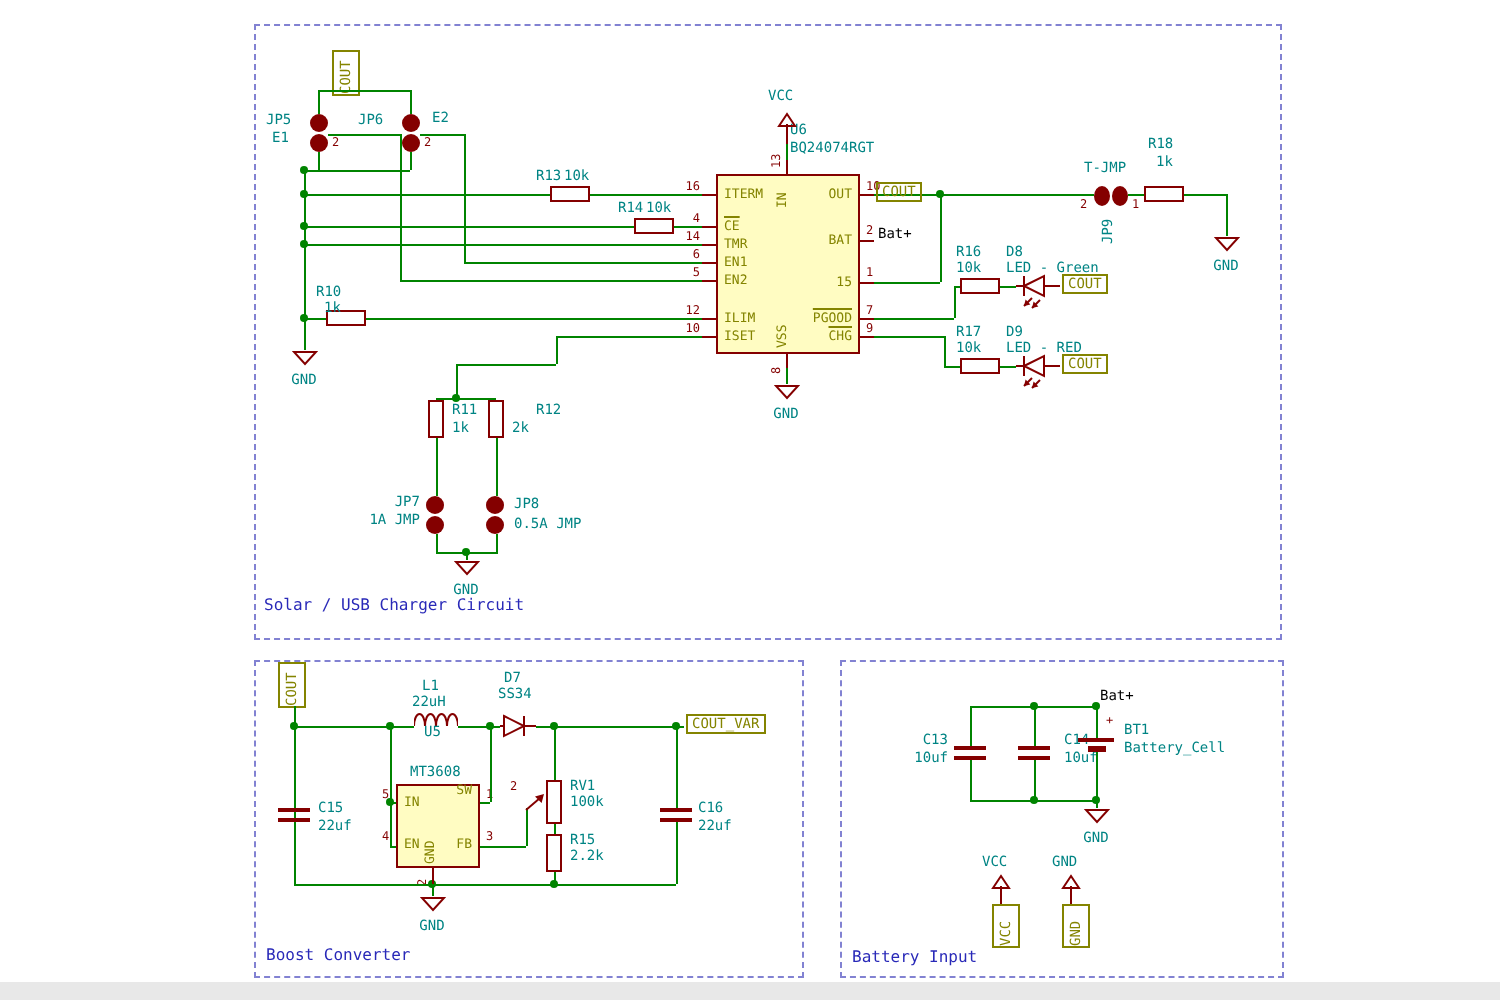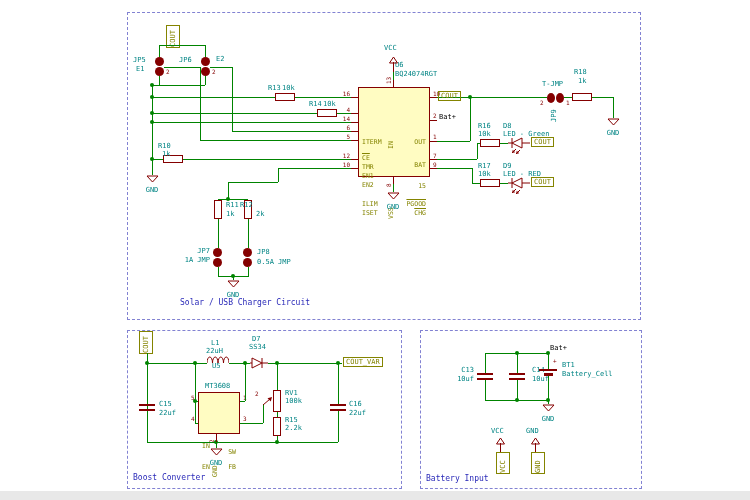--- a/index.html
+++ b/index.html
@@ -14,38 +14,38 @@
   .dot{position:absolute;width:4px;height:4px;border-radius:50%;background:#008400;margin:-2px 0 0 -2px;}
   .rh{position:absolute;width:20px;height:8px;border:1px solid #840000;background:#fff;margin-top:-4px;box-sizing:border-box;}
   .rv{position:absolute;width:8px;height:19px;border:1px solid #840000;background:#fff;margin-left:-4px;box-sizing:border-box;}
   .plate{position:absolute;width:16px;height:2px;background:#840000;}
   .pad{position:absolute;width:9px;height:9px;border-radius:50%;background:#840000;}
   .lbl{position:absolute;font-size:7px;line-height:8px;color:#008484;white-space:nowrap;}
   .net{position:absolute;font-size:7px;line-height:8px;color:#848400;border:1px solid #848400;
        padding:0 2px;white-space:nowrap;background:transparent;}
   .loc{position:absolute;font-size:7px;line-height:8px;color:#000;white-space:nowrap;}
   .pn{position:absolute;font-size:6px;line-height:6px;color:#840000;white-space:nowrap;}
-  .pname{position:absolute;font-size:6.5px;line-height:7px;color:#848400;white-space:nowrap;margin-top:45px;}
+  .pname{position:absolute;font-size:6.5px;line-height:7px;color:#848400;white-space:nowrap;}
   .vt{writing-mode:vertical-rl;transform:rotate(180deg);}
   .ov{text-decoration:overline;}
   .ic{position:absolute;background:#fffcc2;border:1.5px solid #840000;box-sizing:border-box;}
   .sym{position:absolute;}
   .ctr{text-align:center;}
   .rt{text-align:right;}
   .graybar{position:absolute;left:0;top:491px;width:750px;height:9px;background:#e8e8e8;}
 </style>
 </head>
 <body>
 
 <div class="stage">
 
   <div class="box" style="left:127px;top:12px;width:512px;height:306px;"></div>
   <div class="box" style="left:127px;top:330px;width:273px;height:157px;"></div>
   <div class="box" style="left:420px;top:330px;width:220px;height:157px;"></div>
-  <div class="sect" style="left:132px;top:298px;margin-left:48px;">Solar / USB Charger Circuit</div>
+  <div class="sect" style="left:132px;top:298px;">Solar / USB Charger Circuit</div>
   <div class="sect" style="left:133px;top:473px;">Boost Converter</div>
   <div class="sect" style="left:426px;top:474px;">Battery Input</div>
   <div class="graybar"></div>
 
   <span class="net vt" style="left:166px;top:25px;height:21px;">COUT</span>
   <div class="wh" style="left:159px;top:45px;width:47px;"></div>
   <div class="wv" style="left:159px;top:45px;height:12px;"></div>
   <div class="wv" style="left:205px;top:45px;height:12px;"></div>
   <div class="pad" style="left:155px;top:57px;"></div>
   <div class="pad" style="left:155px;top:67px;"></div>
@@ -110,21 +110,21 @@
   <div class="wv" style="left:278px;top:168px;height:14px;"></div>
   <div class="wh" style="left:228px;top:182px;width:50px;"></div>
   <div class="wv" style="left:228px;top:182px;height:17px;"></div>
   <div class="wh" style="left:218px;top:199px;width:30px;"></div>
   <div class="dot" style="left:228px;top:199px;"></div>
 
   <div class="rv" style="left:218px;top:200px;"></div>
   <div class="rv" style="left:248px;top:200px;"></div>
   <span class="lbl" style="left:226px;top:201px;">R11</span>
   <span class="lbl" style="left:226px;top:210px;">1k</span>
-  <span class="lbl" style="left:240px;top:201px;">R12</span>
+  <span class="lbl" style="left:268px;top:201px;">R12</span>
   <span class="lbl" style="left:256px;top:210px;">2k</span>
   <div class="wv" style="left:218px;top:219px;height:29px;"></div>
   <div class="wv" style="left:248px;top:219px;height:29px;"></div>
   <div class="pad" style="left:213px;top:248px;"></div>
   <div class="pad" style="left:213px;top:258px;"></div>
   <div class="pad" style="left:243px;top:248px;"></div>
   <div class="pad" style="left:243px;top:258px;"></div>
   <span class="lbl rt" style="left:184px;top:247px;width:26px;">JP7</span>
   <span class="lbl rt" style="left:170px;top:256px;width:40px;">1A JMP</span>
   <span class="lbl" style="left:257px;top:248px;">JP8</span>
@@ -274,21 +274,21 @@
   <div class="wh" style="left:268px;top:363px;width:74px;"></div>
   <div class="dot" style="left:277px;top:363px;"></div>
   <div class="dot" style="left:338px;top:363px;"></div>
   <span class="net" style="left:343px;top:357px;">COUT_VAR</span>
 
   <div class="ic" style="left:198px;top:392px;width:42px;height:42px;"></div>
   <span class="lbl" style="left:212px;top:362px;">U5</span>
   <span class="lbl" style="left:205px;top:382px;">MT3608</span>
   <span class="pname" style="left:202px;top:398px;">IN</span>
   <span class="pname" style="left:202px;top:419px;">EN</span>
-  <span class="pname rt" style="left:222px;top:404px;width:14px;">SW</span>
+  <span class="pname rt" style="left:222px;top:392px;width:14px;">SW</span>
   <span class="pname rt" style="left:222px;top:419px;width:14px;">FB</span>
   <span class="pname vt" style="left:212px;top:411px;height:21px;">GND</span>
   <span class="pn" style="left:191px;top:395px;">5</span>
   <span class="pn" style="left:191px;top:416px;">4</span>
   <span class="pn" style="left:243px;top:395px;">1</span>
   <span class="pn" style="left:243px;top:416px;">3</span>
   <span class="pn vt" style="left:209px;top:436px;height:7px;">2</span>
 
   <div class="wv" style="left:195px;top:363px;height:60px;"></div>
   <div class="dot" style="left:195px;top:363px;"></div>

